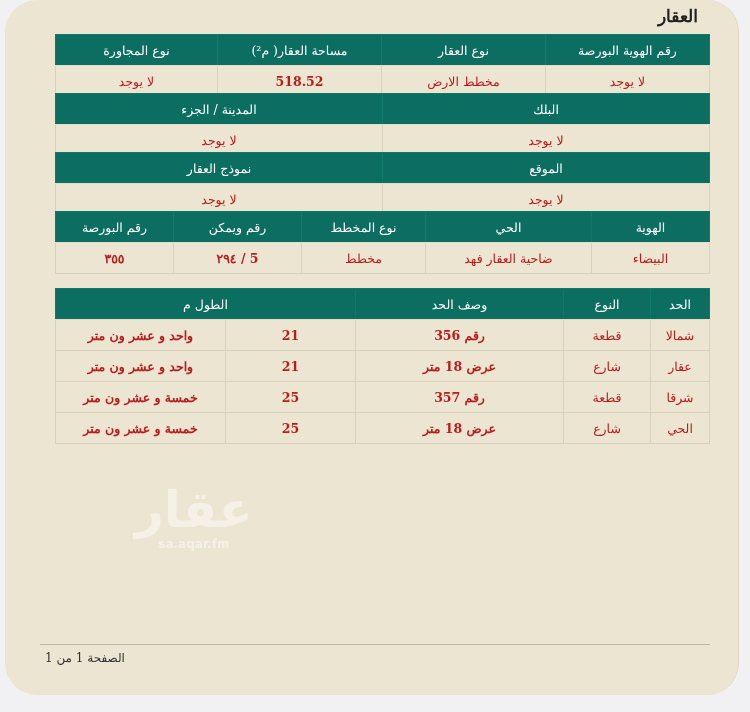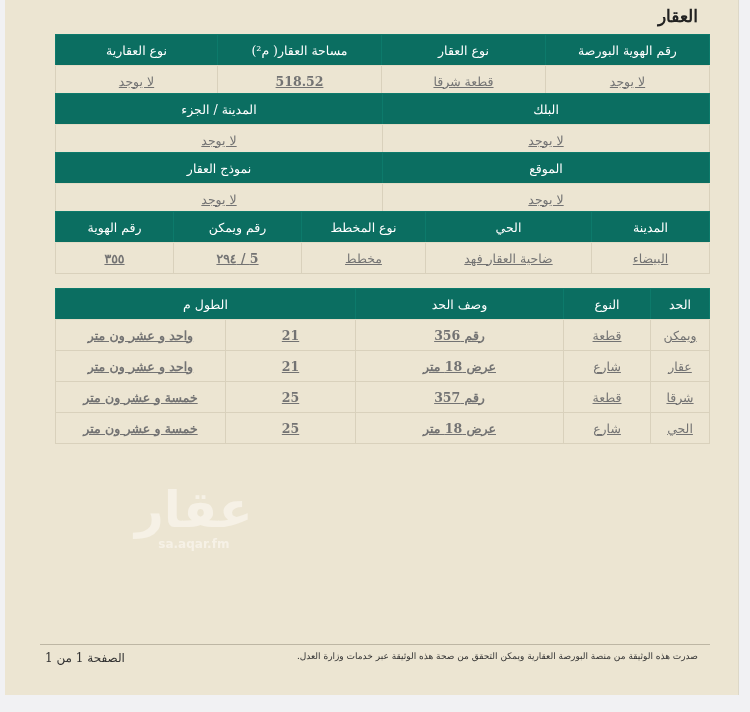--- a/index.html
+++ b/index.html
@@ -4,36 +4,37 @@
 <style>
   html, body { margin:0; padding:0; }
   body {
     width:750px; height:712px; background:#f1f1f3; position:relative; overflow:hidden;
     font-family:"DejaVu Serif", serif;
   }
   .page {
     position:absolute; left:5px; top:0; width:733px; height:695px;
     background:#ece5d2;
     border-right:1px solid #ddd8c8;
+    border-radius:32px;
   }
   .title {
     position:absolute; right:40px; top:6px; font-size:17px; font-weight:bold; color:#222;
     direction:rtl;
   }
   table {
     position:absolute; left:50px; width:654px; border-collapse:collapse; table-layout:fixed;
     direction:rtl;
   }
   th {
     background:#0b6e61; color:#fff; font-weight:normal; font-size:12.5px; height:28px;
     border:1px solid #0d7a6b; border-bottom:1px solid #e4dcc6;
   }
   td {
-    color:#737373; font-size:12.5px; height:28px; text-align:center;
-    border:1px solid #d9d1bc; font-weight:bold;text-decoration:underline;
+    color:#b91c1c; font-size:12.5px; height:28px; text-align:center;
+    border:1px solid #d9d1bc; font-weight:bold;
   }
   td.norm { font-weight:normal; }
   .watermark {
     position:absolute; left:130px; top:485px; color:#f6f1e6; text-align:center; direction:rtl;
   }
   .watermark .big { font-family:"DejaVu Sans", sans-serif; font-size:50px; line-height:50px; font-weight:bold; letter-spacing:2px;}
   .watermark .small { font-family:"DejaVu Sans", sans-serif; font-size:12px; font-weight:bold; direction:ltr; margin-top:2px;}
   .footer-line { position:absolute; left:35px; top:644px; width:670px; height:1px; background:#bdb6a4; }
   .footer-left { position:absolute; left:40px; top:651px; font-size:12px; color:#333; direction:rtl; }
   .footer-right { position:absolute; right:40px; top:651px; font-size:9px; color:#333; direction:rtl; }
@@ -49,25 +50,25 @@
         <col style="width:164px">
         <col style="width:164px">
         <col style="width:164px">
         <col style="width:162px">
       </colgroup>
     <tbody>
         <tr>
       <th>رقم الهوية البورصة</th>
       <th>نوع العقار</th>
       <th>مساحة العقار( م²)</th>
-      <th>نوع العقارية</th>
+      <th>نوع المجاورة</th>
     </tr>
     <tr>
       <td class="norm">لا يوجد</td>
-      <td class="norm">قطعة شرقا</td>
+      <td class="norm">مخطط الارض</td>
       <td>518.52</td>
       <td class="norm">لا يوجد</td>
     </tr>
   </tbody>
     </table>
 
   <table style="top:93px;">
     <colgroup>
         <col style="width:327px">
         <col style="width:327px">
@@ -104,25 +105,25 @@
   <table style="top:211px;">
     <colgroup>
         <col style="width:118px">
         <col style="width:166px">
         <col style="width:124px">
         <col style="width:128px">
         <col style="width:118px">
       </colgroup>
     <tbody>
         <tr>
-      <th>المدينة</th>
+      <th>الهوية</th>
       <th>الحي</th>
       <th>نوع المخطط</th>
       <th>رقم ويمكن</th>
-      <th>رقم الهوية</th>
+      <th>رقم البورصة</th>
     </tr>
     <tr>
       <td class="norm">البيضاء</td>
       <td class="norm">ضاحية العقار فهد</td>
       <td class="norm">مخطط</td>
       <td>5 / ٢٩٤</td>
       <td>٣٥٥</td>
     </tr>
   </tbody>
     </table>
@@ -136,21 +137,21 @@
         <col style="width:170px">
       </colgroup>
     <tbody>
         <tr>
       <th>الحد</th>
       <th>النوع</th>
       <th>وصف الحد</th>
       <th colspan="2">الطول م</th>
     </tr>
     <tr>
-      <td class="norm">ويمكن</td>
+      <td class="norm">شمالا</td>
       <td class="norm">قطعة</td>
       <td>رقم 356</td>
       <td>21</td>
       <td>واحد و عشر ون متر</td>
     </tr>
     <tr>
       <td class="norm">عقار</td>
       <td class="norm">شارع</td>
       <td>عرض 18 متر</td>
       <td>21</td>
@@ -172,15 +173,14 @@
     </tr>
   </tbody>
     </table>
 
   <div class="watermark">
     <div class="big">عقار</div>
     <div class="small">sa.aqar.fm</div>
   </div>
 
   <div class="footer-line"></div>
-  <div class="footer-right">صدرت هذه الوثيقة من منصة البورصة العقارية ويمكن التحقق من صحة هذه الوثيقة عبر خدمات وزارة العدل.</div>
   <div class="footer-left">الصفحة 1 من 1</div>
 </div>
 
 </body></html>

